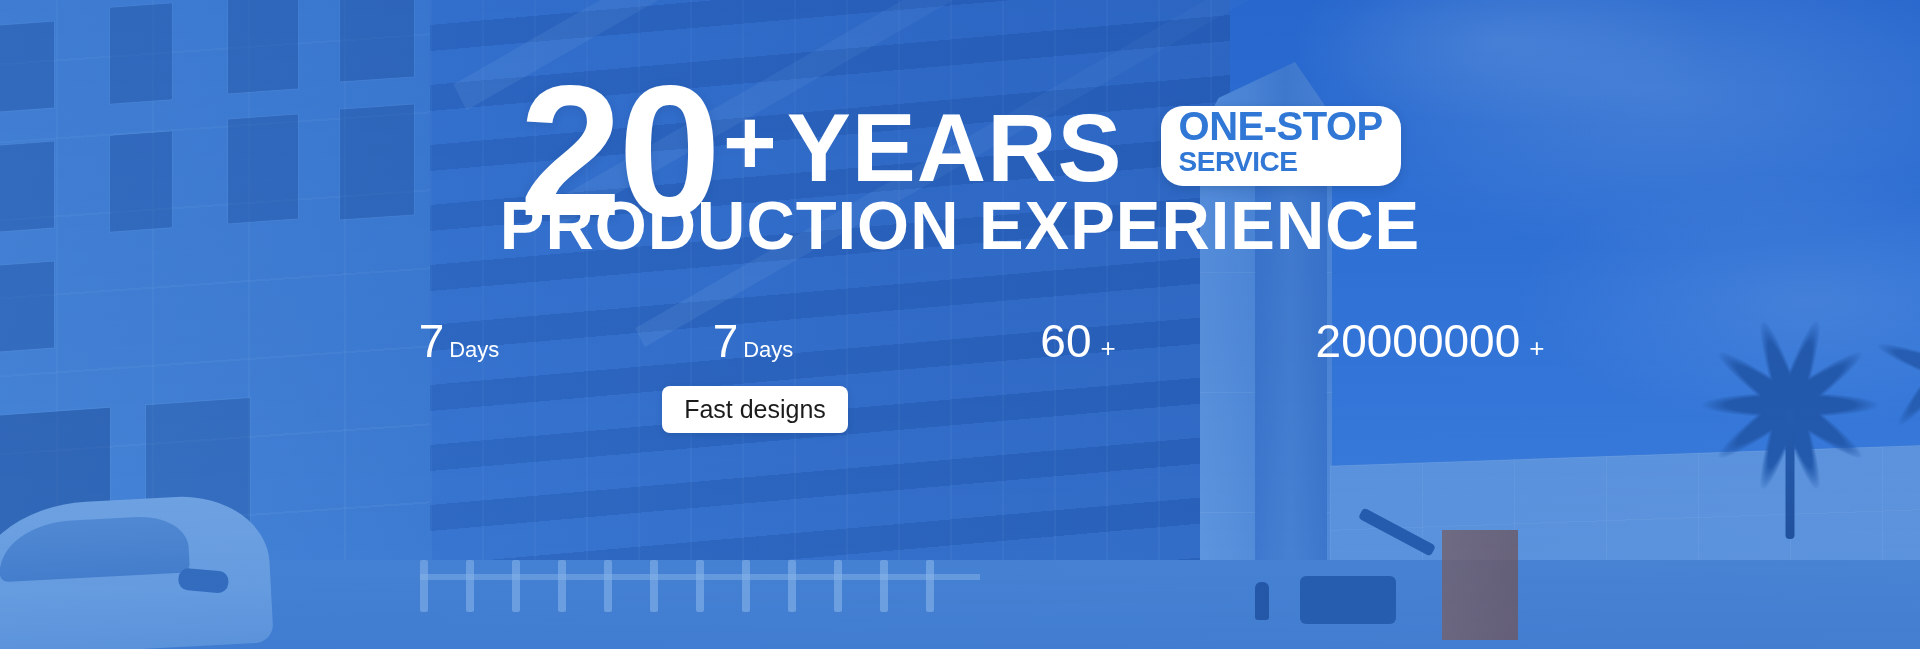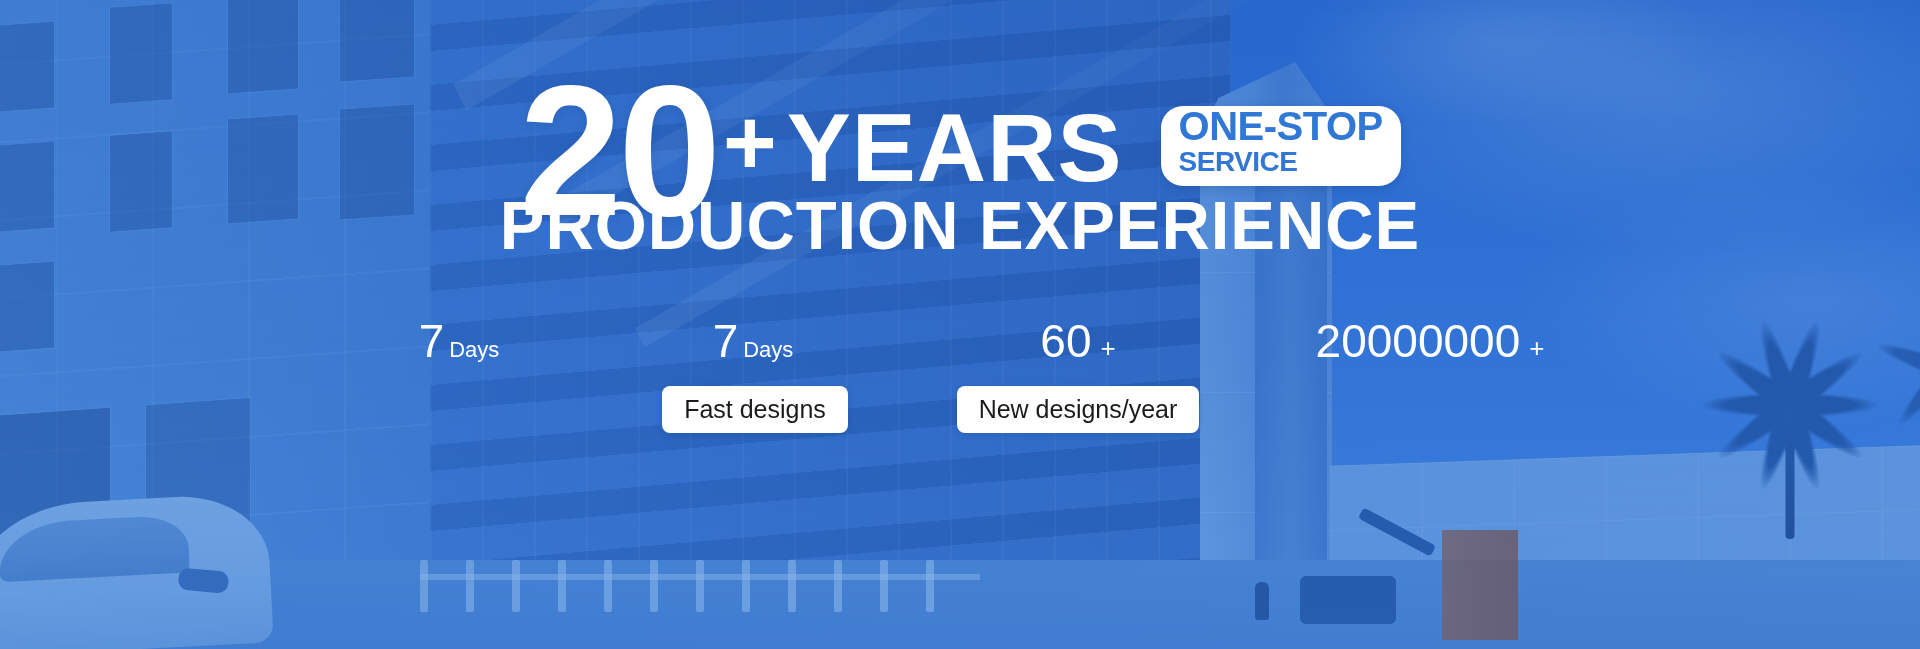--- a/index.html
+++ b/index.html
@@ -360,21 +360,20 @@
         </div>
         <div class="pill">Fast designs</div>
       </div>
 
       <div class="stat wide">
         <div class="stat-num-row">
           <span class="stat-num">60</span>
           <span class="stat-unit"></span>
           <span class="stat-plus">+</span>
         </div>
-        <div class="pill">New designs/year</div>
       </div>
 
       <div class="stat wide">
         <div class="stat-num-row">
           <span class="stat-num">20000000</span>
           <span class="stat-unit"></span>
           <span class="stat-plus">+</span>
         </div>
       </div>
 

